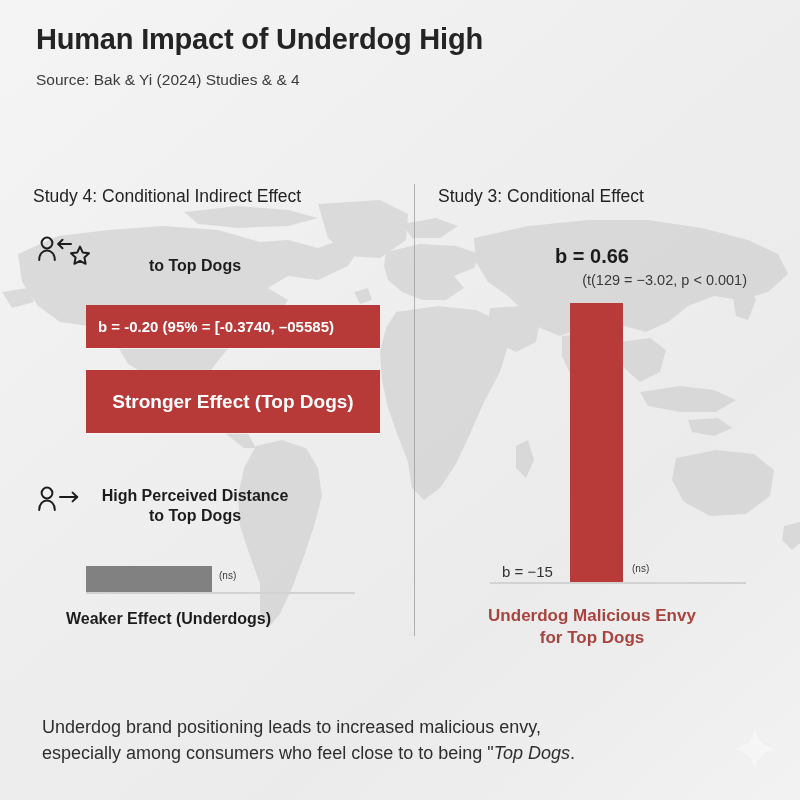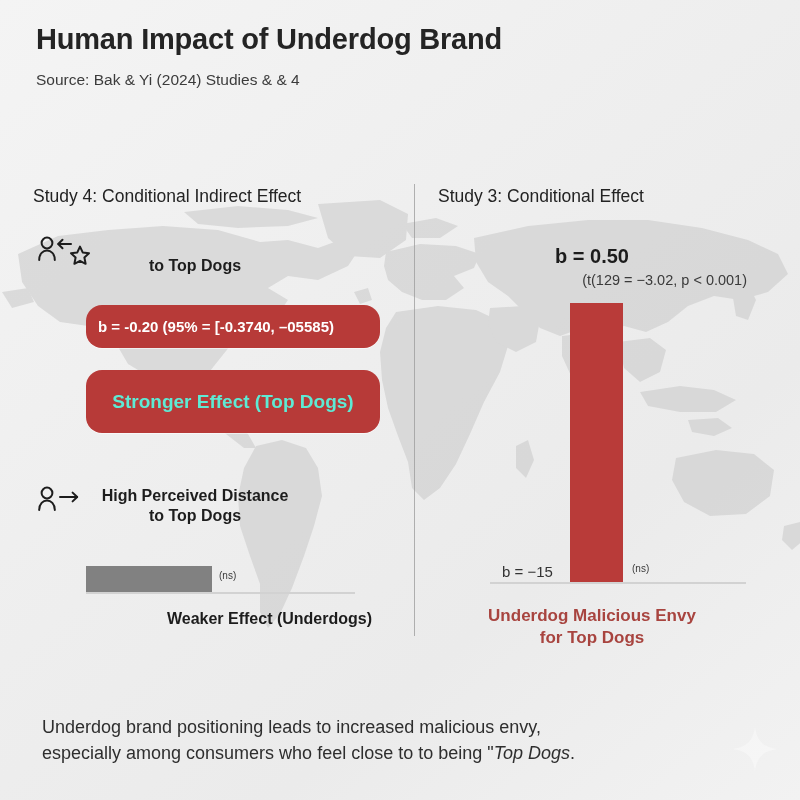--- a/index.html
+++ b/index.html
@@ -58,51 +58,51 @@
   #highLabel{left:95px;top:486px;width:200px;}
 
   .icon-wrap{position:absolute;}
   #lowIcon{left:36px;top:234px;}
   #highIcon{left:36px;top:484px;}
 
   .bar{position:absolute;}
   .bar-red{
     background:#b73a38;
     box-shadow:0 1px 0 rgba(255,255,255,.55);
-    display:flex;align-items:center;border-radius:16px;
+    display:flex;align-items:center;
   }
   #barCI{
     left:86px;top:305px;width:294px;height:43px;
     padding-left:12px;box-sizing:border-box;
   }
   #barCI .bartext{
     color:#ffffff;font-size:15px;font-weight:bold;white-space:nowrap;
   }
   #barStrong{
     left:86px;top:370px;width:294px;height:63px;
     justify-content:center;
   }
   #barStrong .bartext{
-    color:#5eead4;font-size:19px;font-weight:bold;white-space:nowrap;
+    color:#ffffff;font-size:19px;font-weight:bold;white-space:nowrap;
   }
 
   #barWeak{
     left:86px;top:566px;width:126px;height:26px;background:#818181;
   }
   .baseline{
     position:absolute;background:#d2d2d2;height:1.5px;
   }
   #baselineLeft{left:86px;top:592px;width:269px;}
   .nslabel{
     position:absolute;font-size:10px;color:#3a3a3a;
   }
   #nsLeft{left:219px;top:570px;}
   .axis-caption{
     position:absolute;font-size:16px;font-weight:bold;color:#1c1c1c;
-    text-align:right;
+    text-align:left;
   }
   #weakerCaption{left:66px;top:610px;width:306px;}
 
   
   .stat-b{
     position:absolute;left:437px;top:245px;width:310px;
     text-align:center;font-size:20px;font-weight:bold;color:#1c1c1c;
   }
   .stat-t{
     position:absolute;left:437px;top:272px;width:310px;
@@ -185,21 +185,21 @@
         <path d="M528 250 L540 244 L546 264 L538 282 L528 272 Z"></path>
 
         <path d="M366 96 L380 92 L384 104 L372 108 Z"></path>
         <path d="M14 96 L40 92 L46 106 L24 112 Z"></path>
       </g>
     </svg>
   </div>
 
   <div class="header">
     <h1 class="title">
-      <span>Human Impact of Underdog Brand</span><br>
+      <span>Human Impact of Underdog High</span><br>
     </h1>
     <div class="source">Source: Bak &amp; Yi (2024) Studies &amp; &amp; 4</div>
   </div>
 
   <div class="divider"></div>
 
   <div class="panel-title" id="leftTitle">Study 4: Conditional Indirect Effect</div>
 
   <div class="icon-wrap" id="lowIcon">
     <svg width="58" height="36" viewBox="0 0 58 36" xmlns="http://www.w3.org/2000/svg">
@@ -240,21 +240,21 @@
     <span>High Perceived Distance</span><br>
     <span>to Top Dogs</span>
   </div>
 
   <div class="bar" id="barWeak"></div>
   <div class="baseline" id="baselineLeft"></div>
   <div class="nslabel" id="nsLeft">(ns)</div>
   <div class="axis-caption" id="weakerCaption">Weaker Effect (Underdogs)</div>
 
   <div class="panel-title" id="rightTitle">Study 3: Conditional Effect</div>
-  <div class="stat-b">b = 0.50</div>
+  <div class="stat-b">b = 0.66</div>
   <div class="stat-t">(t(129 = −3.02, p &lt; 0.001)</div>
 
   <div id="barEnvy"></div>
   <div class="baseline" id="baselineRight"></div>
   <div class="nslabel" id="bLeftRight">b = −15</div>
   <div class="nslabel" id="nsRight">(ns)</div>
   <div id="rightCaption">
     <span>Underdog Malicious Envy</span><br>
     <span>for Top Dogs</span>
   </div>

